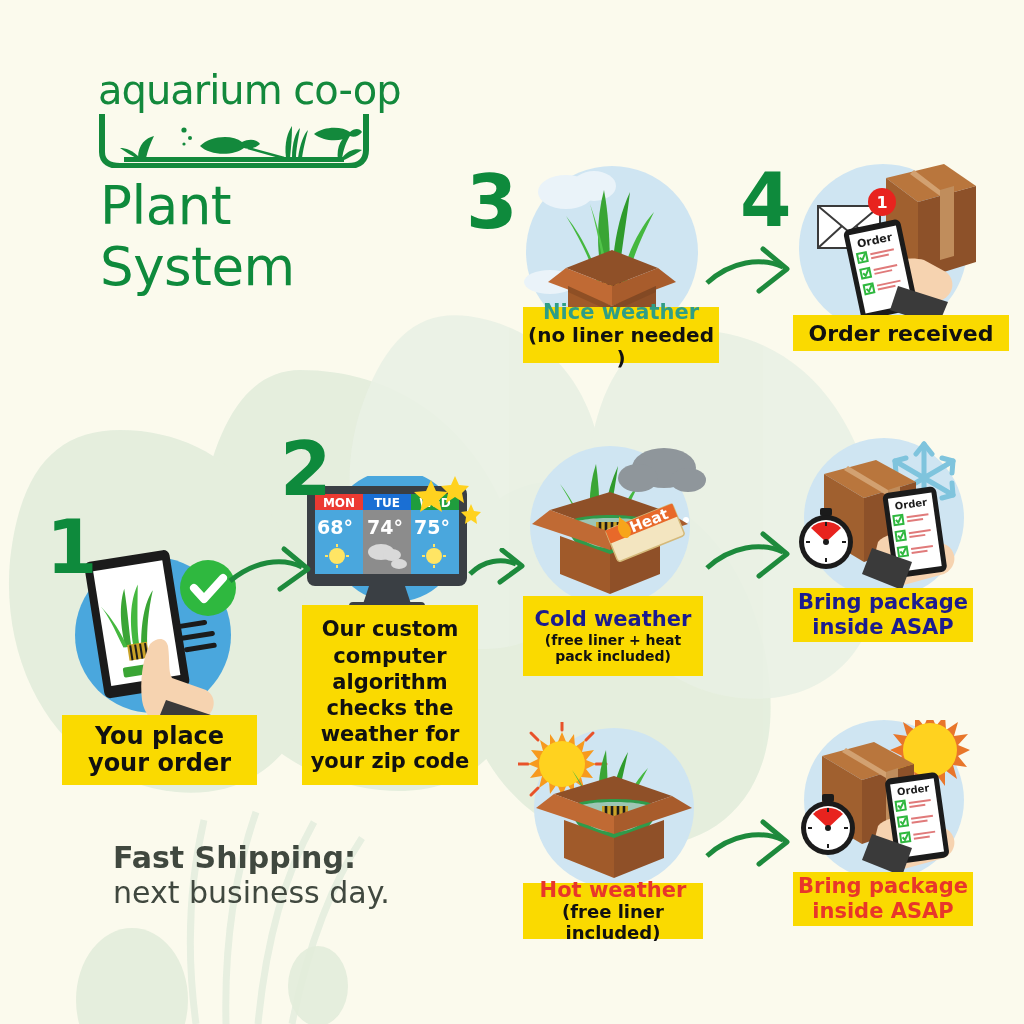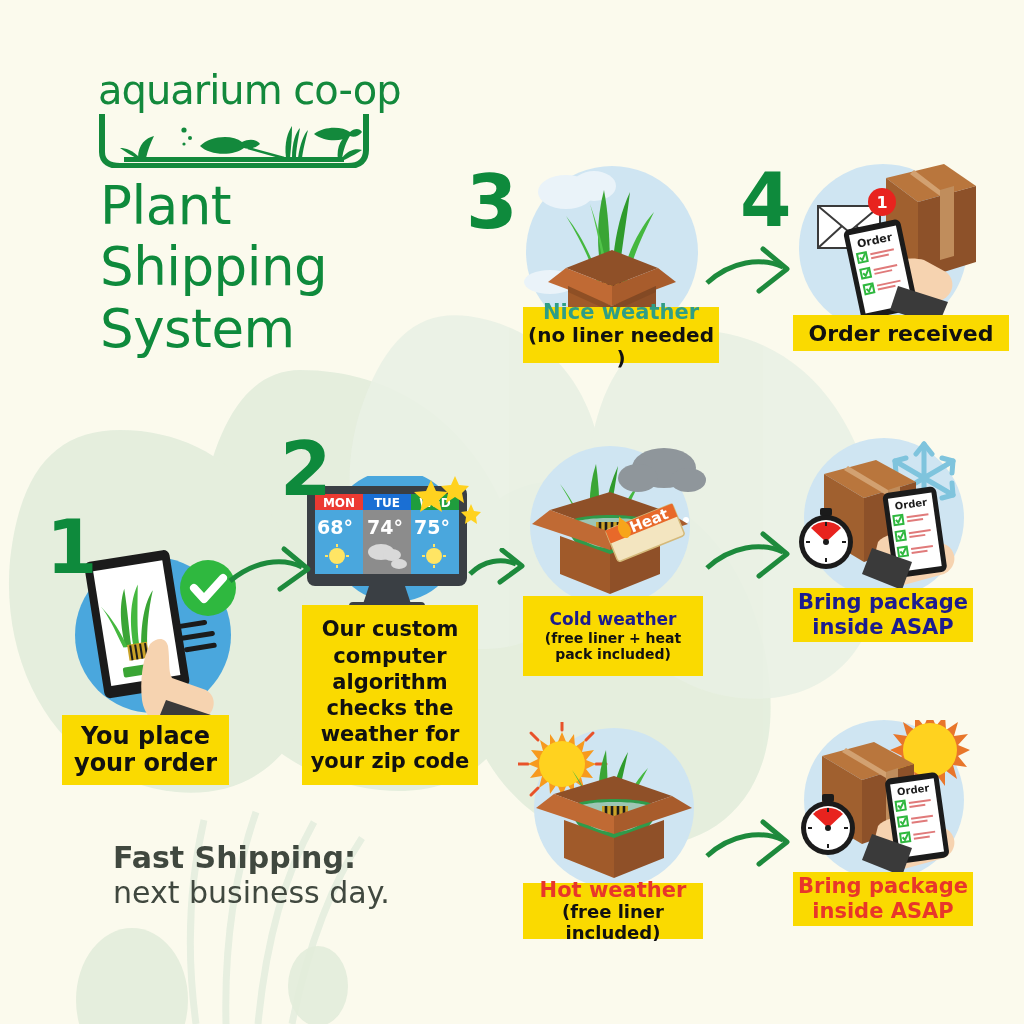--- a/index.html
+++ b/index.html
@@ -50,35 +50,35 @@
   .caption{
     position:absolute;z-index:7;background:#fada00;
     text-align:center;box-sizing:border-box;
     font-family:"DejaVu Sans", sans-serif;
     display:flex;flex-direction:column;justify-content:center;
     align-items:center;
   }
   .caption .l1{font-weight:bold;}
   .caption .l2{font-weight:bold;}
 
-  #cap-1{left:62px;top:715px;width:167px;height:70px;padding:0 2px;}
+  #cap-1{left:62px;top:715px;width:195px;height:70px;padding:0 2px;}
   #cap-1 div{font-size:24px;line-height:1.12;color:#111;font-weight:bold;}
 
   #cap-2{left:302px;top:605px;width:176px;height:180px;padding:6px 4px;align-items:center;}
   #cap-2 div{font-size:21px;line-height:1.25;color:#111;font-weight:bold;}
 
   #cap-3{left:523px;top:307px;width:196px;height:56px;padding:3px 2px;}
   #cap-3 .l1{font-size:21px;line-height:1.15;color:#2f9e86;}
   #cap-3 .l2{font-size:20px;line-height:1.15;color:#111;}
 
   #cap-4{left:793px;top:315px;width:216px;height:36px;}
   #cap-4 .l1{font-size:22px;color:#111;}
 
   #cap-cold{left:523px;top:596px;width:180px;height:80px;padding:3px 2px;}
-  #cap-cold .l1{font-size:17px;line-height:1.18;color:#1b1b8f;}
+  #cap-cold .l1{font-size:21px;line-height:1.18;color:#1b1b8f;}
   #cap-cold .l2{font-size:14px;line-height:1.18;color:#111;}
 
   #cap-cold-r{left:793px;top:588px;width:180px;height:54px;padding:2px;}
   #cap-cold-r .l1{font-size:21px;line-height:1.2;color:#1b1b8f;}
 
   #cap-hot{left:523px;top:883px;width:180px;height:56px;padding:3px 0;}
   #cap-hot .l1{font-size:21px;line-height:1.15;color:#e8362a;}
   #cap-hot .l2{font-size:18px;line-height:1.15;color:#111;}
 
   #cap-hot-r{left:793px;top:872px;width:180px;height:54px;padding:2px;}
@@ -138,21 +138,20 @@
 
       <path d="M 216 22 C 226 14 244 14 252 20 C 256 16 262 16 264 20 C 261 24 256 26 252 24 C 244 30 226 30 216 22 Z" fill="#13893c"></path>
 
       <path d="M 240 48 C 238 34 244 24 254 20 C 248 30 245 38 244 48 Z" fill="#13893c"></path>
       <path d="M 244 46 C 250 38 258 36 264 38 C 258 42 250 46 246 48 Z" fill="#13893c"></path>
     </svg>
   </div>
 
   <div id="headline">
     <div>Plant</div>
-    <div>Shipping</div>
     <div>System</div>
   </div>
 
   <div class="step-num" id="num-1">1</div>
   <div class="step-num" id="num-2">2</div>
   <div class="step-num" id="num-3">3</div>
   <div class="step-num" id="num-4">4</div>
 
   <svg class="scene" style="left:58px;top:540px;" width="190" height="190" viewBox="0 0 190 190">
     <circle cx="95" cy="95" r="78" fill="#4aa7dd"></circle>

